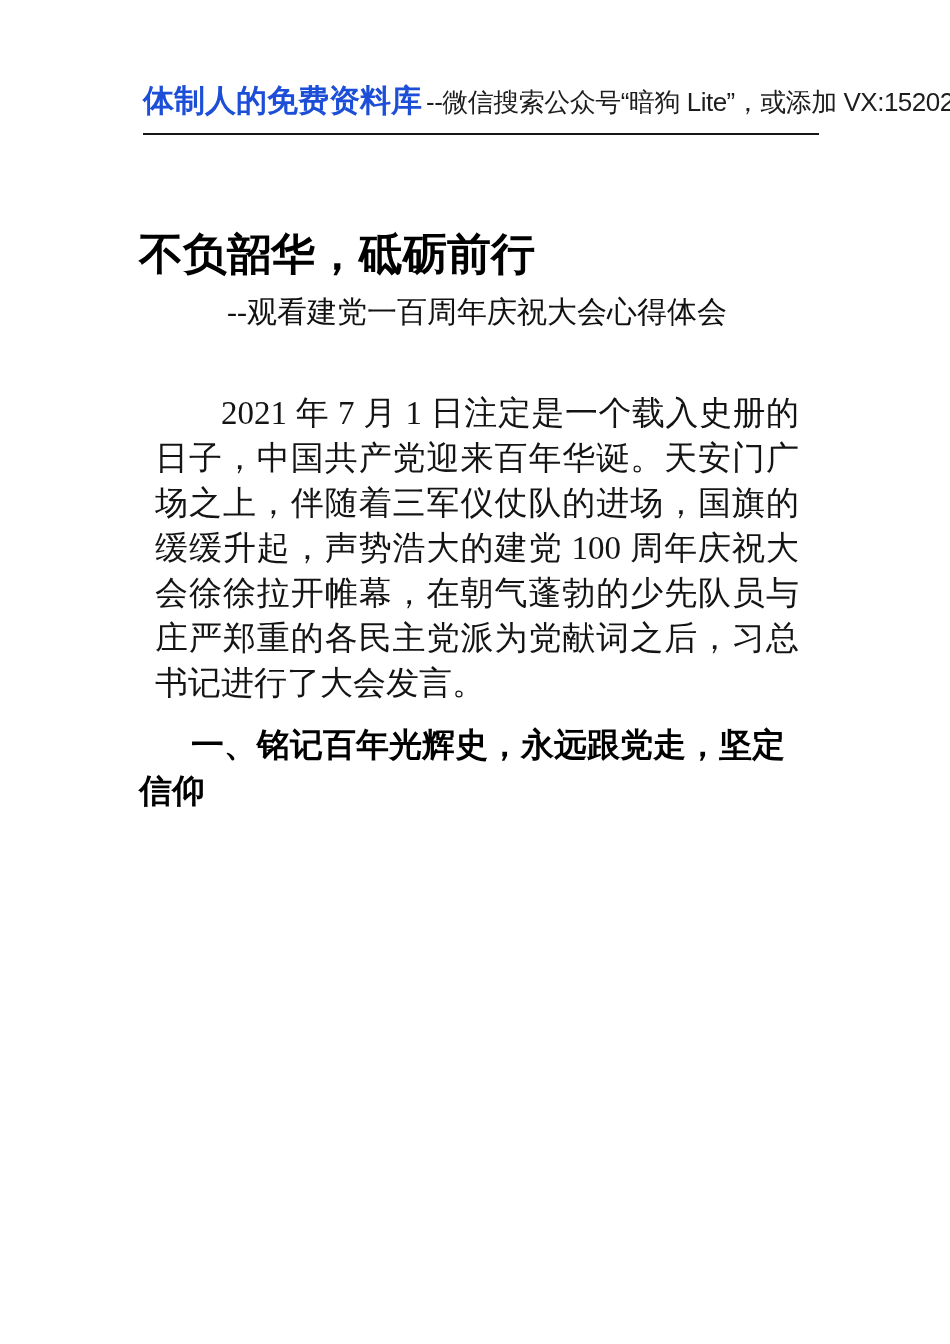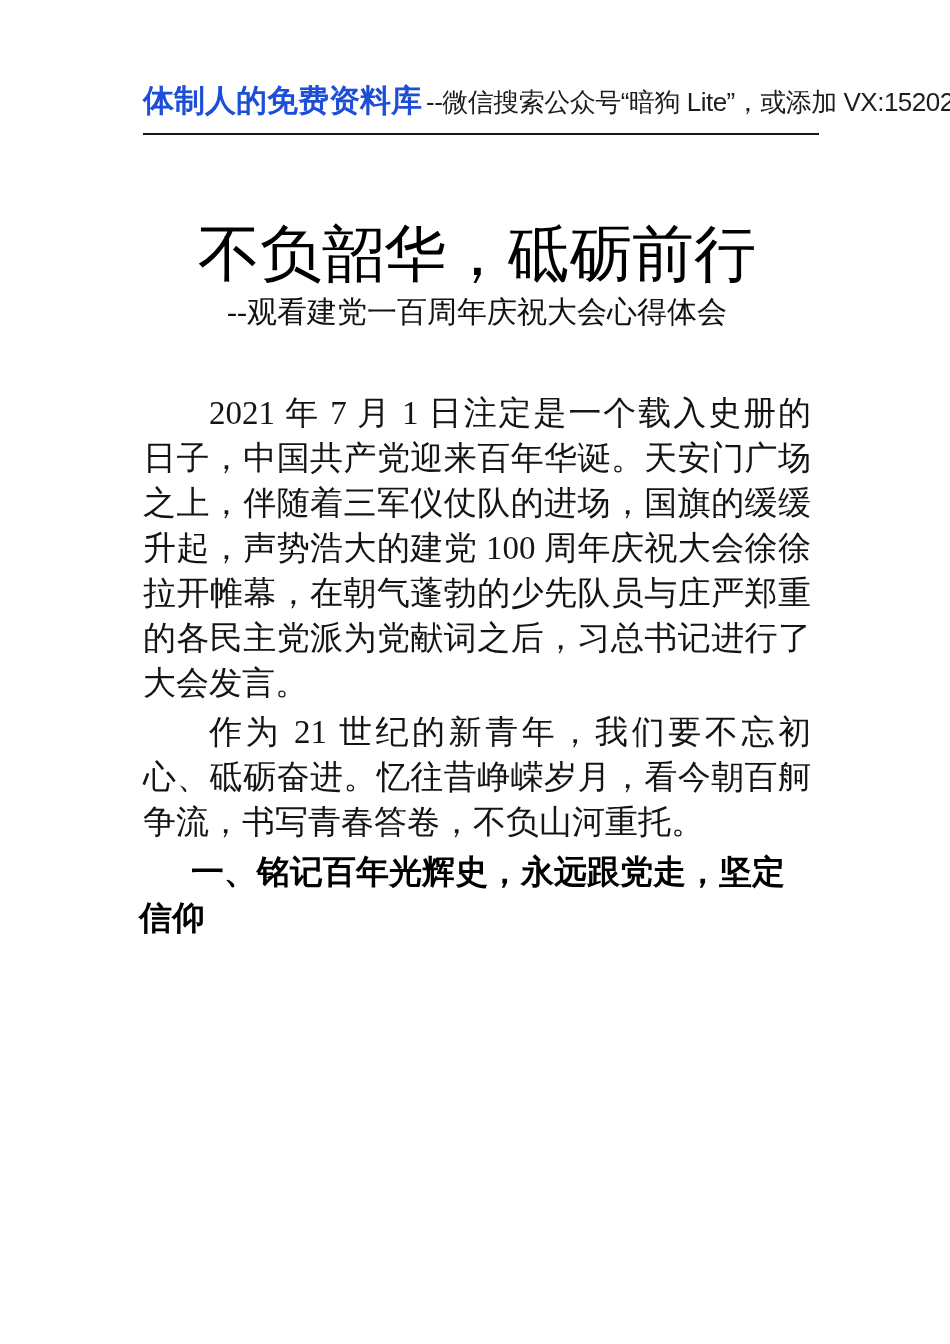--- a/index.html
+++ b/index.html
@@ -45,44 +45,44 @@
   }
   
   .sheet {
     margin-left: 139px;
     width: 676px;
   }
   .doc-title {
     margin: 0;
     margin-top: 95px;
     font-family: "Liberation Sans", sans-serif;
-    font-weight: 400;
-    font-size: 62px;
+    font-weight: 700;
+    font-size: 44px;
     line-height: 48px;
-    text-align: center;
+    text-align: left;
     color: #000000;
   }
   .doc-subtitle {
     margin: 8px;
     margin-top: 17px;
     font-size: 30px;
     line-height: 34px;
     text-align: center;
     font-weight: 500;
     color: #111111;
   }
   .body-text {
     margin-top: 62px;
     font-size: 33px;
     line-height: 45px;
     text-align: justify;
     color: #141414;
   }
   .body-text p {
-    margin: 4px;
+    margin: 16px;
     text-indent: 66px;
   }
   .section-heading {
     margin: 0;
     font-family: "Liberation Sans", sans-serif;
     font-weight: bold;
     font-size: 33px;
     line-height: 46px;
     text-indent: 52px;
     text-align: left;
@@ -100,21 +100,20 @@
   </div>
 
   <div class="sheet">
 
     <h1 class="doc-title">不负韶华，砥砺前行</h1>
 
     <div class="doc-subtitle">--观看建党一百周年庆祝大会心得体会</div>
 
     <div class="body-text">
       <p>2021 年 7 月 1 日注定是一个载入史册的日子，中国共产党迎来百年华诞。天安门广场之上，伴随着三军仪仗队的进场，国旗的缓缓升起，声势浩大的建党 100 周年庆祝大会徐徐拉开帷幕，在朝气蓬勃的少先队员与庄严郑重的各民主党派为党献词之后，习总书记进行了大会发言。</p>
-      <p>作为 21 世纪的新青年，我们要不忘初心、砥砺奋进。忆往昔峥嵘岁月，看今朝百舸争流，书写青春答卷，不负山河重托。</p>
 
       <h2 class="section-heading">一、铭记百年光辉史，永远跟党走，坚定信仰</h2>
 
     </div>
 
   </div>
 
 </div>
 
 </body></html>

